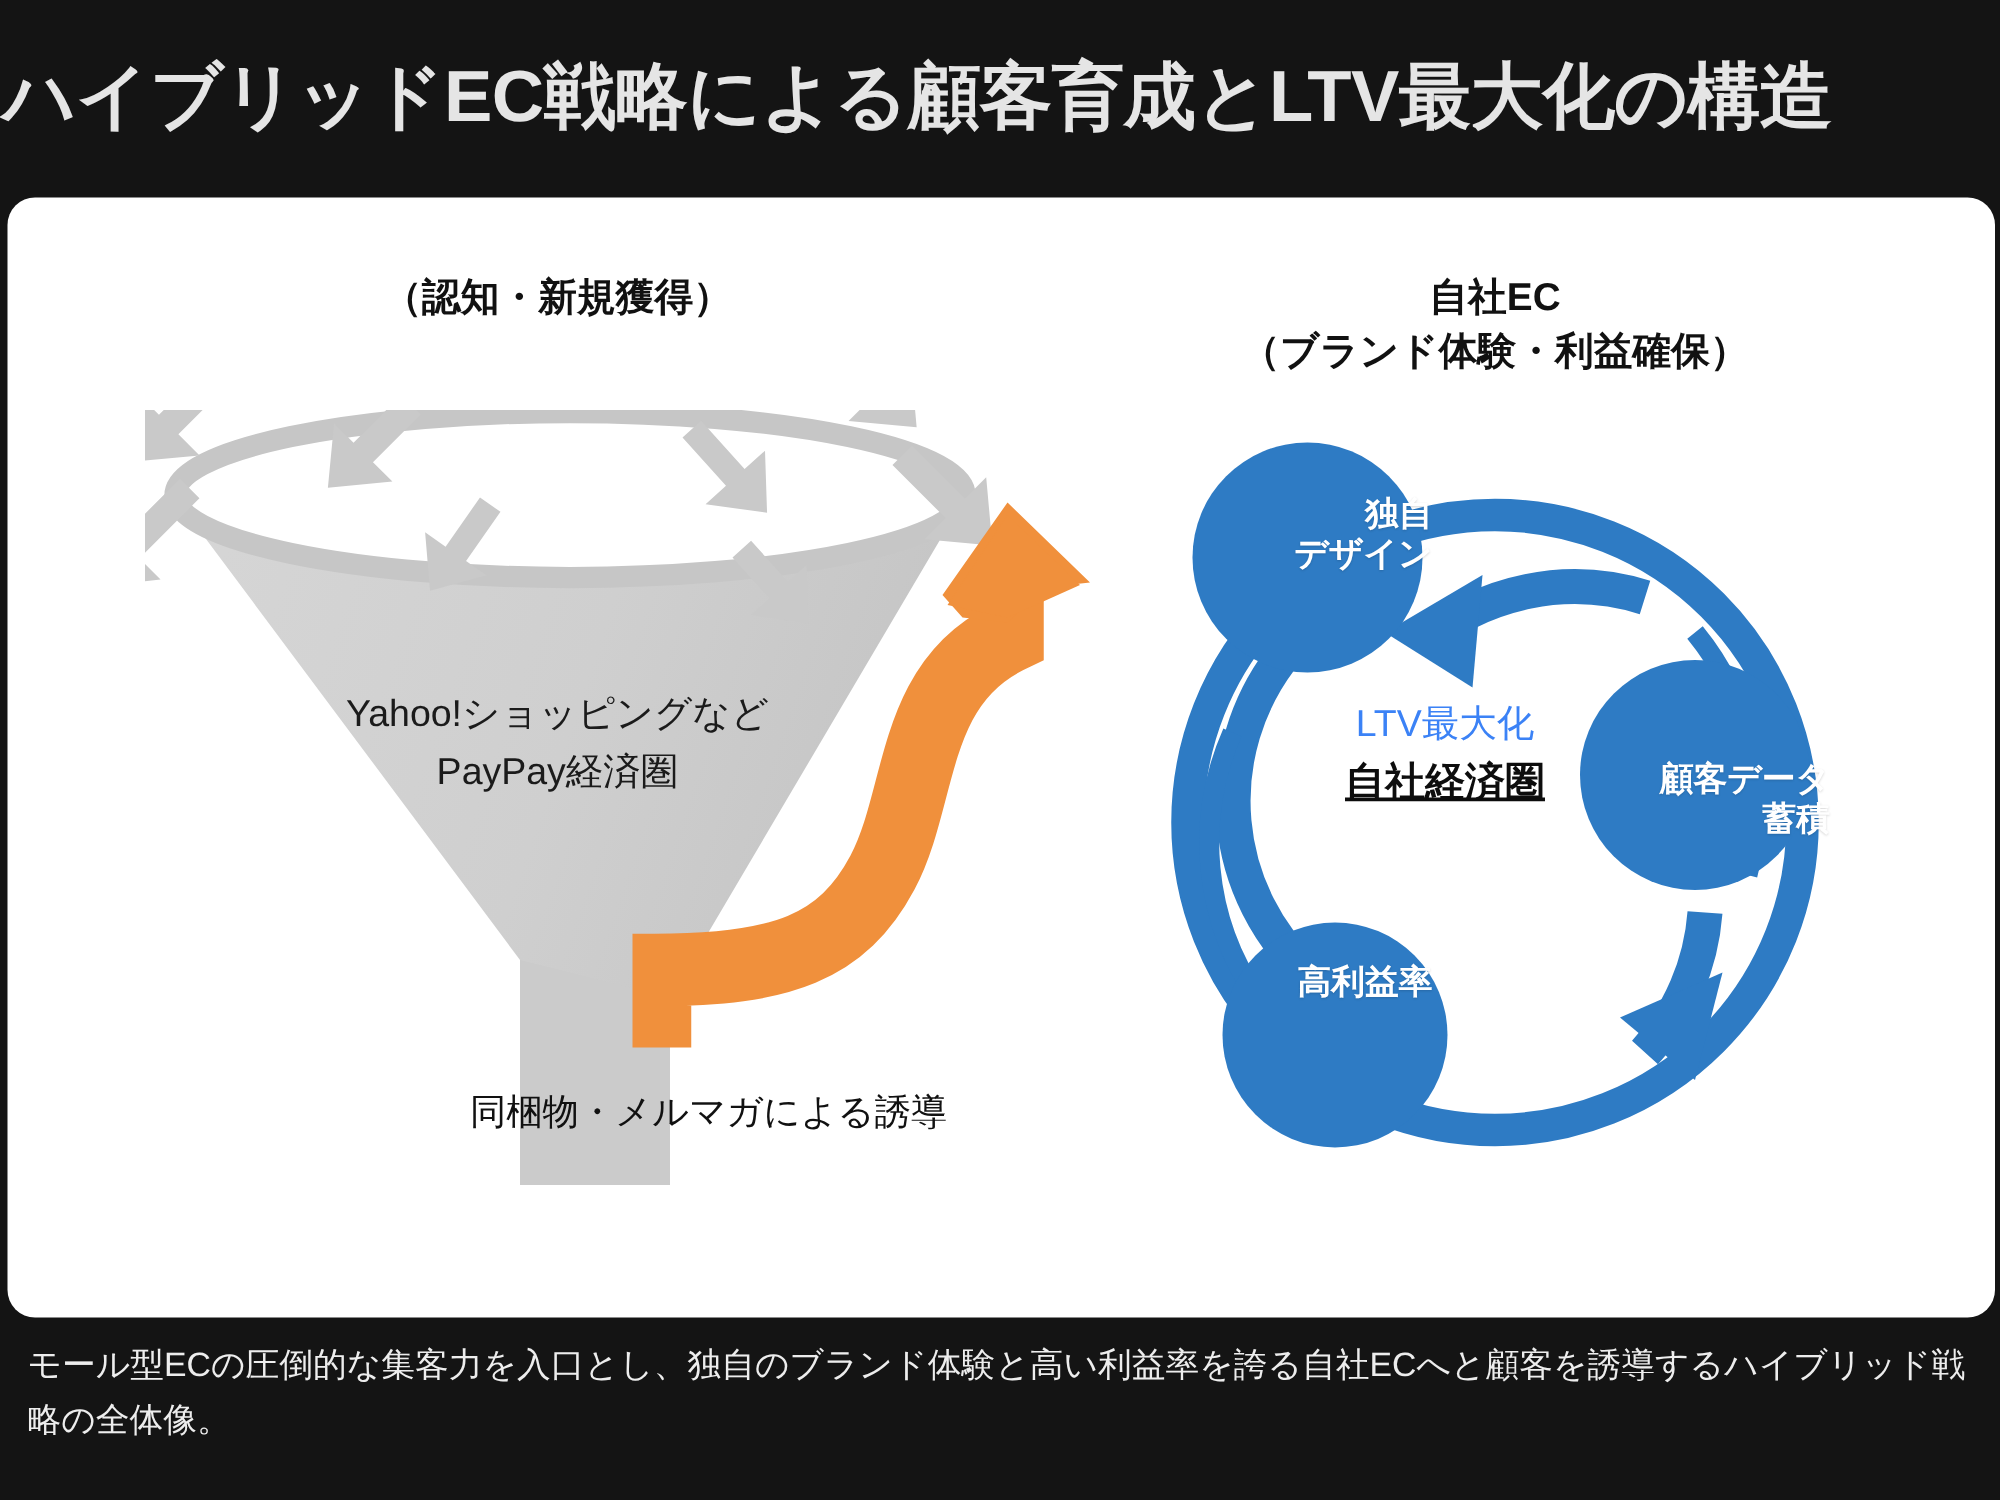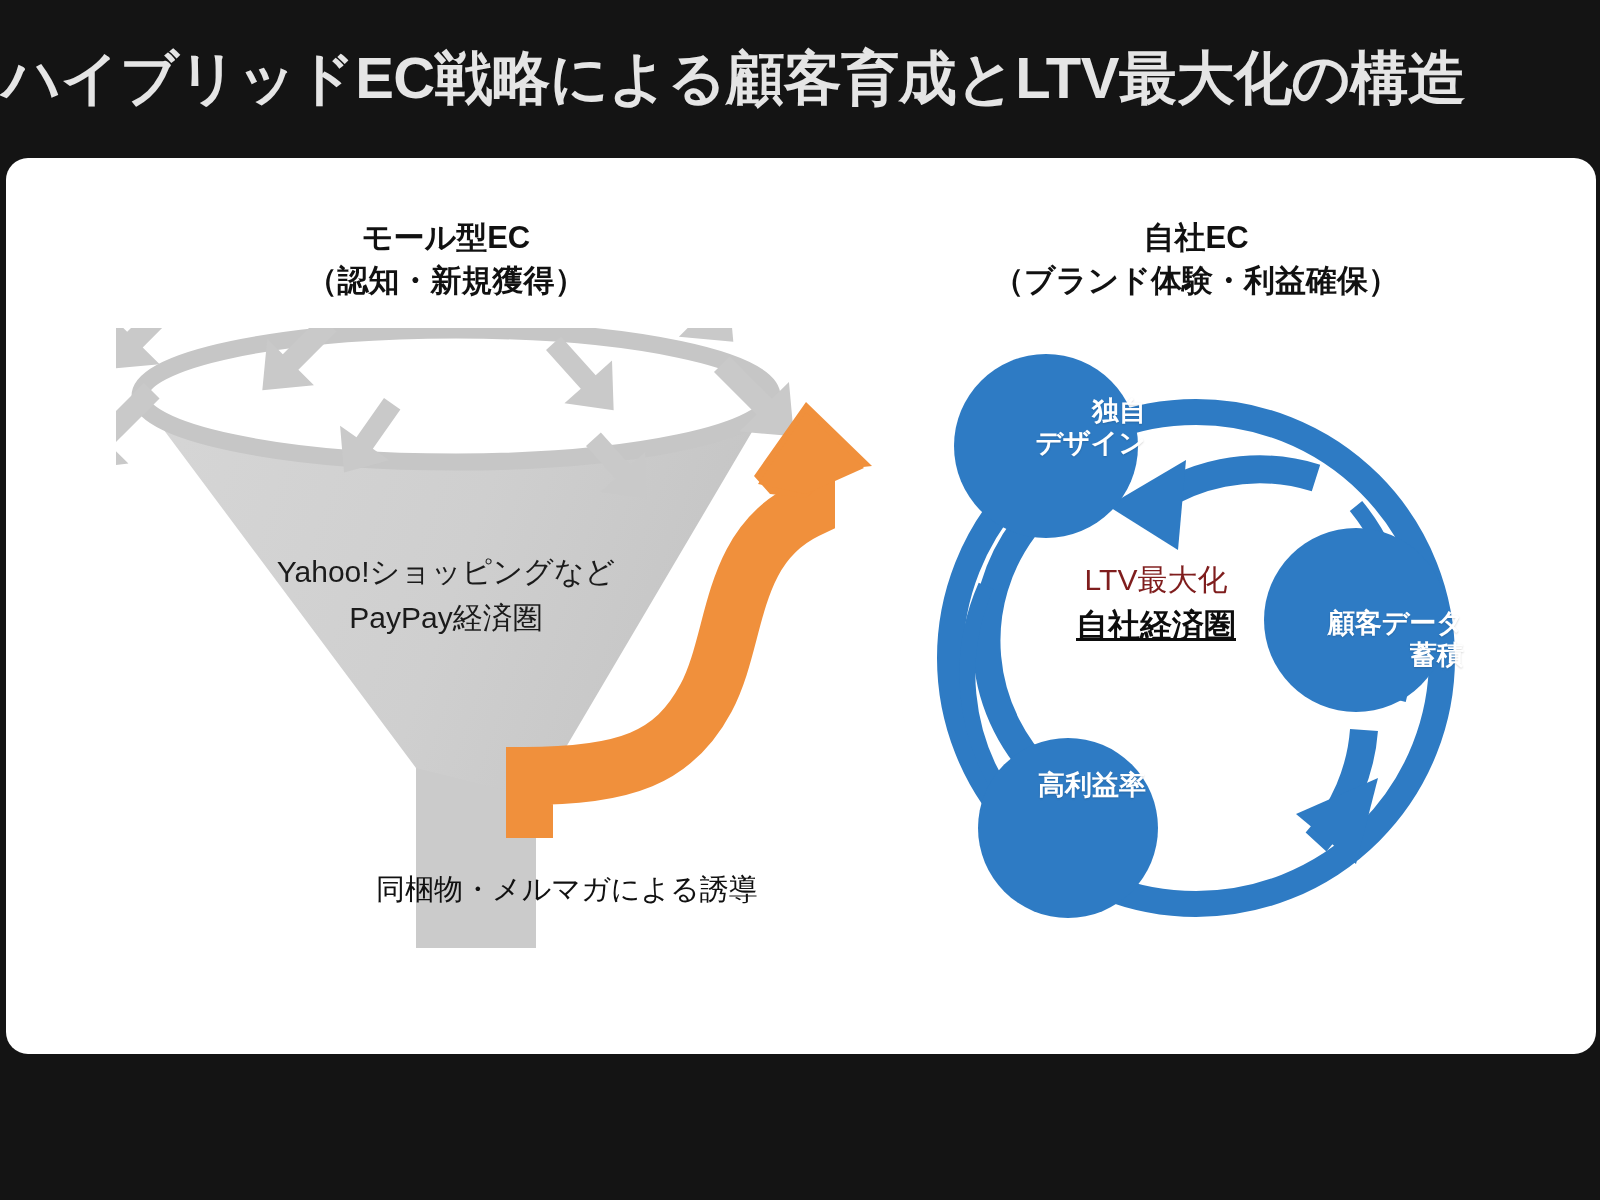--- a/index.html
+++ b/index.html
@@ -89,21 +89,21 @@
   #cycle-center {
     position: absolute;
     left: 1000px;
     top: 400px;
     width: 300px;
     text-align: center;
   }
   #cycle-center .line1 {
     display: block;
     font-size: 30px;
-    color: #7f1d1d;
+    color: #3b82f6;
     font-weight: 400;
     line-height: 44px;
   }
   #cycle-center .line2 {
     display: block;
     font-size: 32px;
     color: #0d0d0d;
     font-weight: 700;
     line-height: 46px;
     text-decoration: underline;
@@ -192,21 +192,20 @@
         <g transform="translate(598,44) rotate(-45)">
           <path d="M 0 0 L 22 0 L 22 60 L 46 60 L 11 102 L -24 60 L 0 60 Z"></path>
         </g>
         <g transform="translate(470,118) rotate(-42)">
           <path d="M 0 0 L 20 0 L 20 44 L 40 44 L 10 80 L -20 44 L 0 44 Z"></path>
         </g>
       </g>
     </svg>
 
     <div class="section-heading" id="mall-heading">
-      <div>モール型EC</div>
       <div>（認知・新規獲得）</div>
     </div>
 
     <div id="funnel-label">
       <div>Yahoo!ショッピングなど</div>
       <div>PayPay経済圏</div>
     </div>
 
     <svg id="transfer-arrow" style="position:absolute;left:500px;top:240px;" width="420" height="450" viewBox="0 0 420 450">
       <path d="M 18 440 L 18 378
@@ -268,14 +267,15 @@
 蓄積</div>
     <div class="node-label" id="node-profit-label">高利益率</div>
 
     <div id="cycle-center">
       <span class="line1">LTV最大化</span>
       <span class="line2">自社経済圏</span>
     </div>
 
   </div>
 
+  <div id="caption">モール型ECの圧倒的な集客力を入口とし、独自のブランド体験と高い利益率を誇る自社ECへと顧客を誘導するハイブリッド戦略の全体像。</div>
 
 </div>
 
 </body></html>

